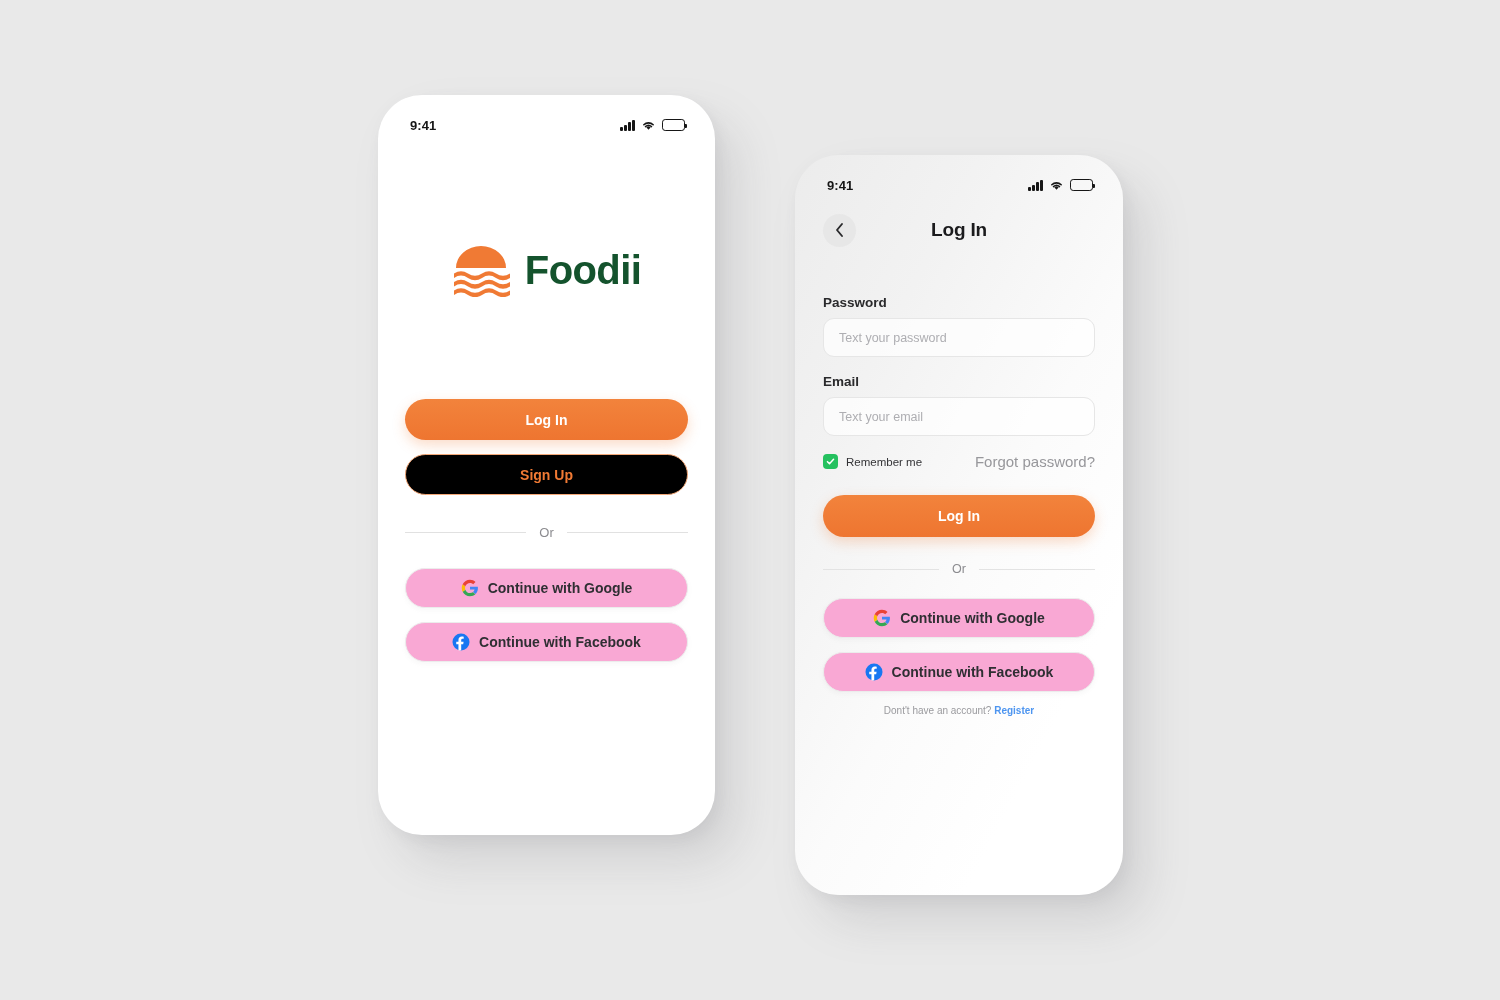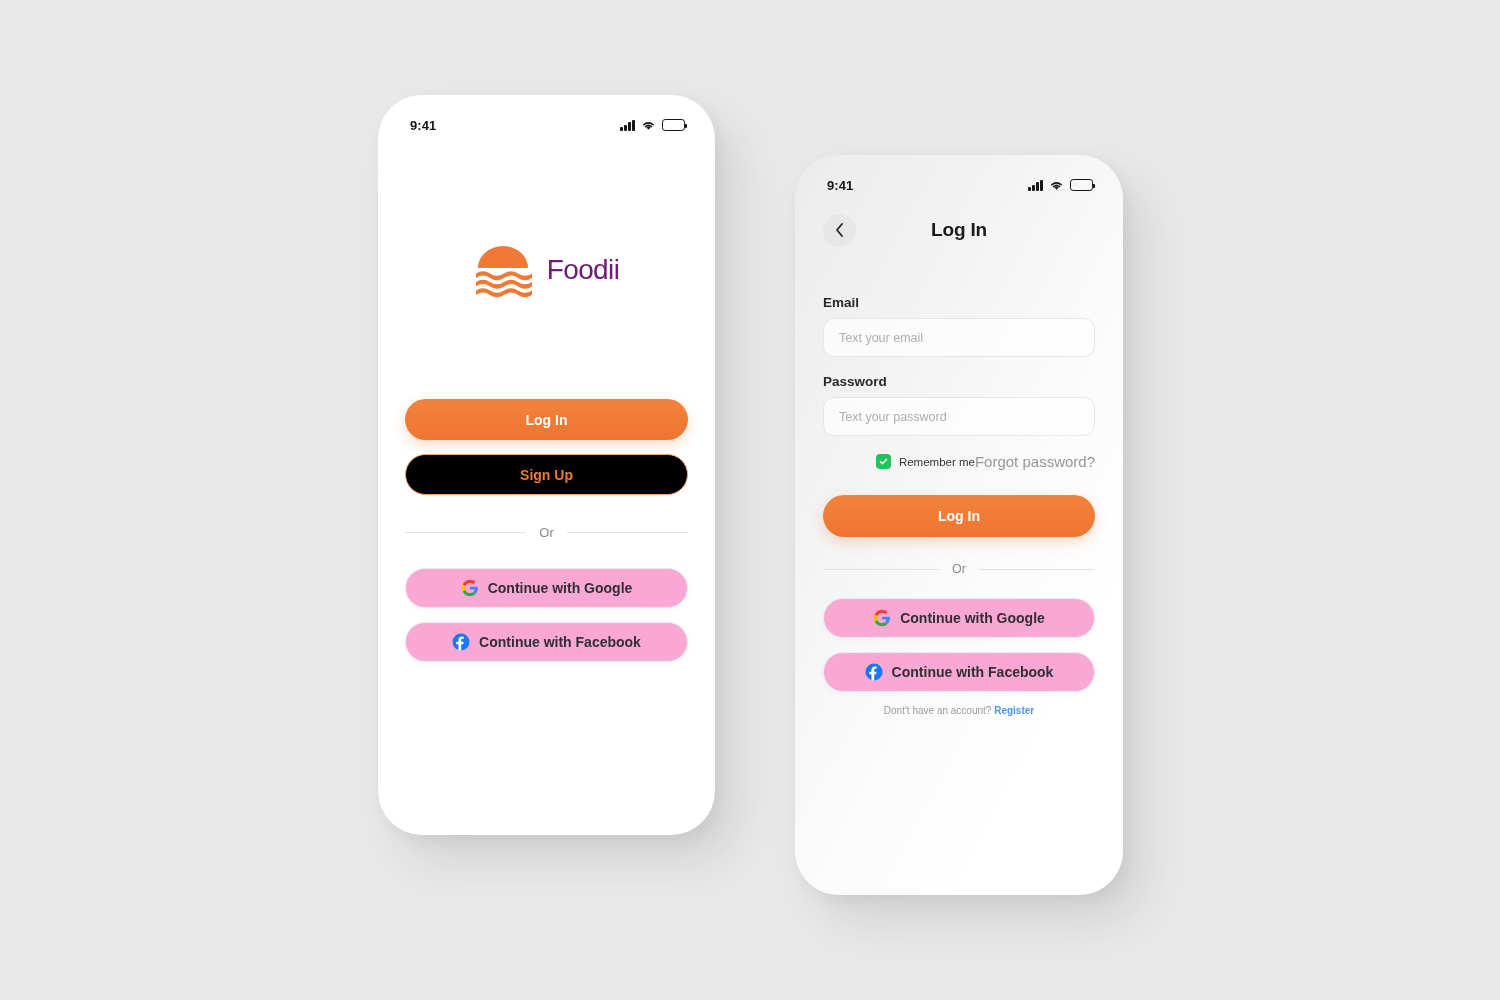--- a/index.html
+++ b/index.html
@@ -96,23 +96,23 @@
 
   .logo-zone {
     flex: 0 0 258px;
     display: flex;
     align-items: center;
     justify-content: center;
     gap: 15px;
   }
   .logo-mark { width: 58px; height: 54px; display:block; }
   .logo-text {
-    font-size: 28px;
-    font-weight: normal;
-    color: #701a75;
+    font-size: 40px;
+    font-weight: bold;
+    color: #14532d;
     letter-spacing: -0.6px;
   }
 
   .btn {
     height: 41px;
     border-radius: 21px;
     display: flex;
     align-items: center;
     justify-content: center;
     font-size: 14px;
@@ -200,24 +200,23 @@
     color: #3a3a3c;
     font-family: inherit;
     outline: none;
   }
   .field-input::placeholder { color: #aeaeb2; }
   .field-block { margin-bottom: 17px; }
 
   .remember-row {
     display: flex;
     align-items: center;
-    justify-content: flex-end;
+    justify-content: space-between;
     margin-top: 2px;
     margin-bottom: 25px;
-    margin-left: 32px;
   }
   .remember-left { display:flex; align-items:center; gap: 8px; cursor: pointer; }
   .checkbox {
     width: 15px; height: 15px;
     border-radius: 4px;
     background: #25c15f;
     display: flex; align-items: center; justify-content: center;
     flex: none;
   }
   .remember-label { font-size: 11.5px; color: #333336; }
@@ -342,27 +341,27 @@
         <svg width="11" height="16" viewBox="0 0 11 16">
           <path d="M8 2 L3 8 L8 14" stroke="#2a2a2c" stroke-width="1.9" fill="none" stroke-linecap="round" stroke-linejoin="round"></path>
         </svg>
       </button>
       <span class="nav-title">Log In</span>
     </div>
 
     <div style="height:36px"></div>
 
     <div class="field-block">
+      <label class="field-label">Password</label>
+      <input class="field-input" type="password" placeholder="Text your password" style="">
+    </div>
+
+    <div class="field-block">
       <label class="field-label">Email</label>
       <input class="field-input" type="email" placeholder="Text your email" style="">
-    </div>
-
-    <div class="field-block">
-      <label class="field-label">Password</label>
-      <input class="field-input" type="password" placeholder="Text your password" style="">
     </div>
 
     <div class="remember-row">
       <div class="remember-left">
         <span class="checkbox">
           <svg width="9" height="9" viewBox="0 0 10 10">
             <path d="M1.6 5.2 L3.9 7.4 L8.4 2.6" stroke="#ffffff" stroke-width="1.7" fill="none" stroke-linecap="round" stroke-linejoin="round"></path>
           </svg>
         </span>
         <span class="remember-label">Remember me</span>

